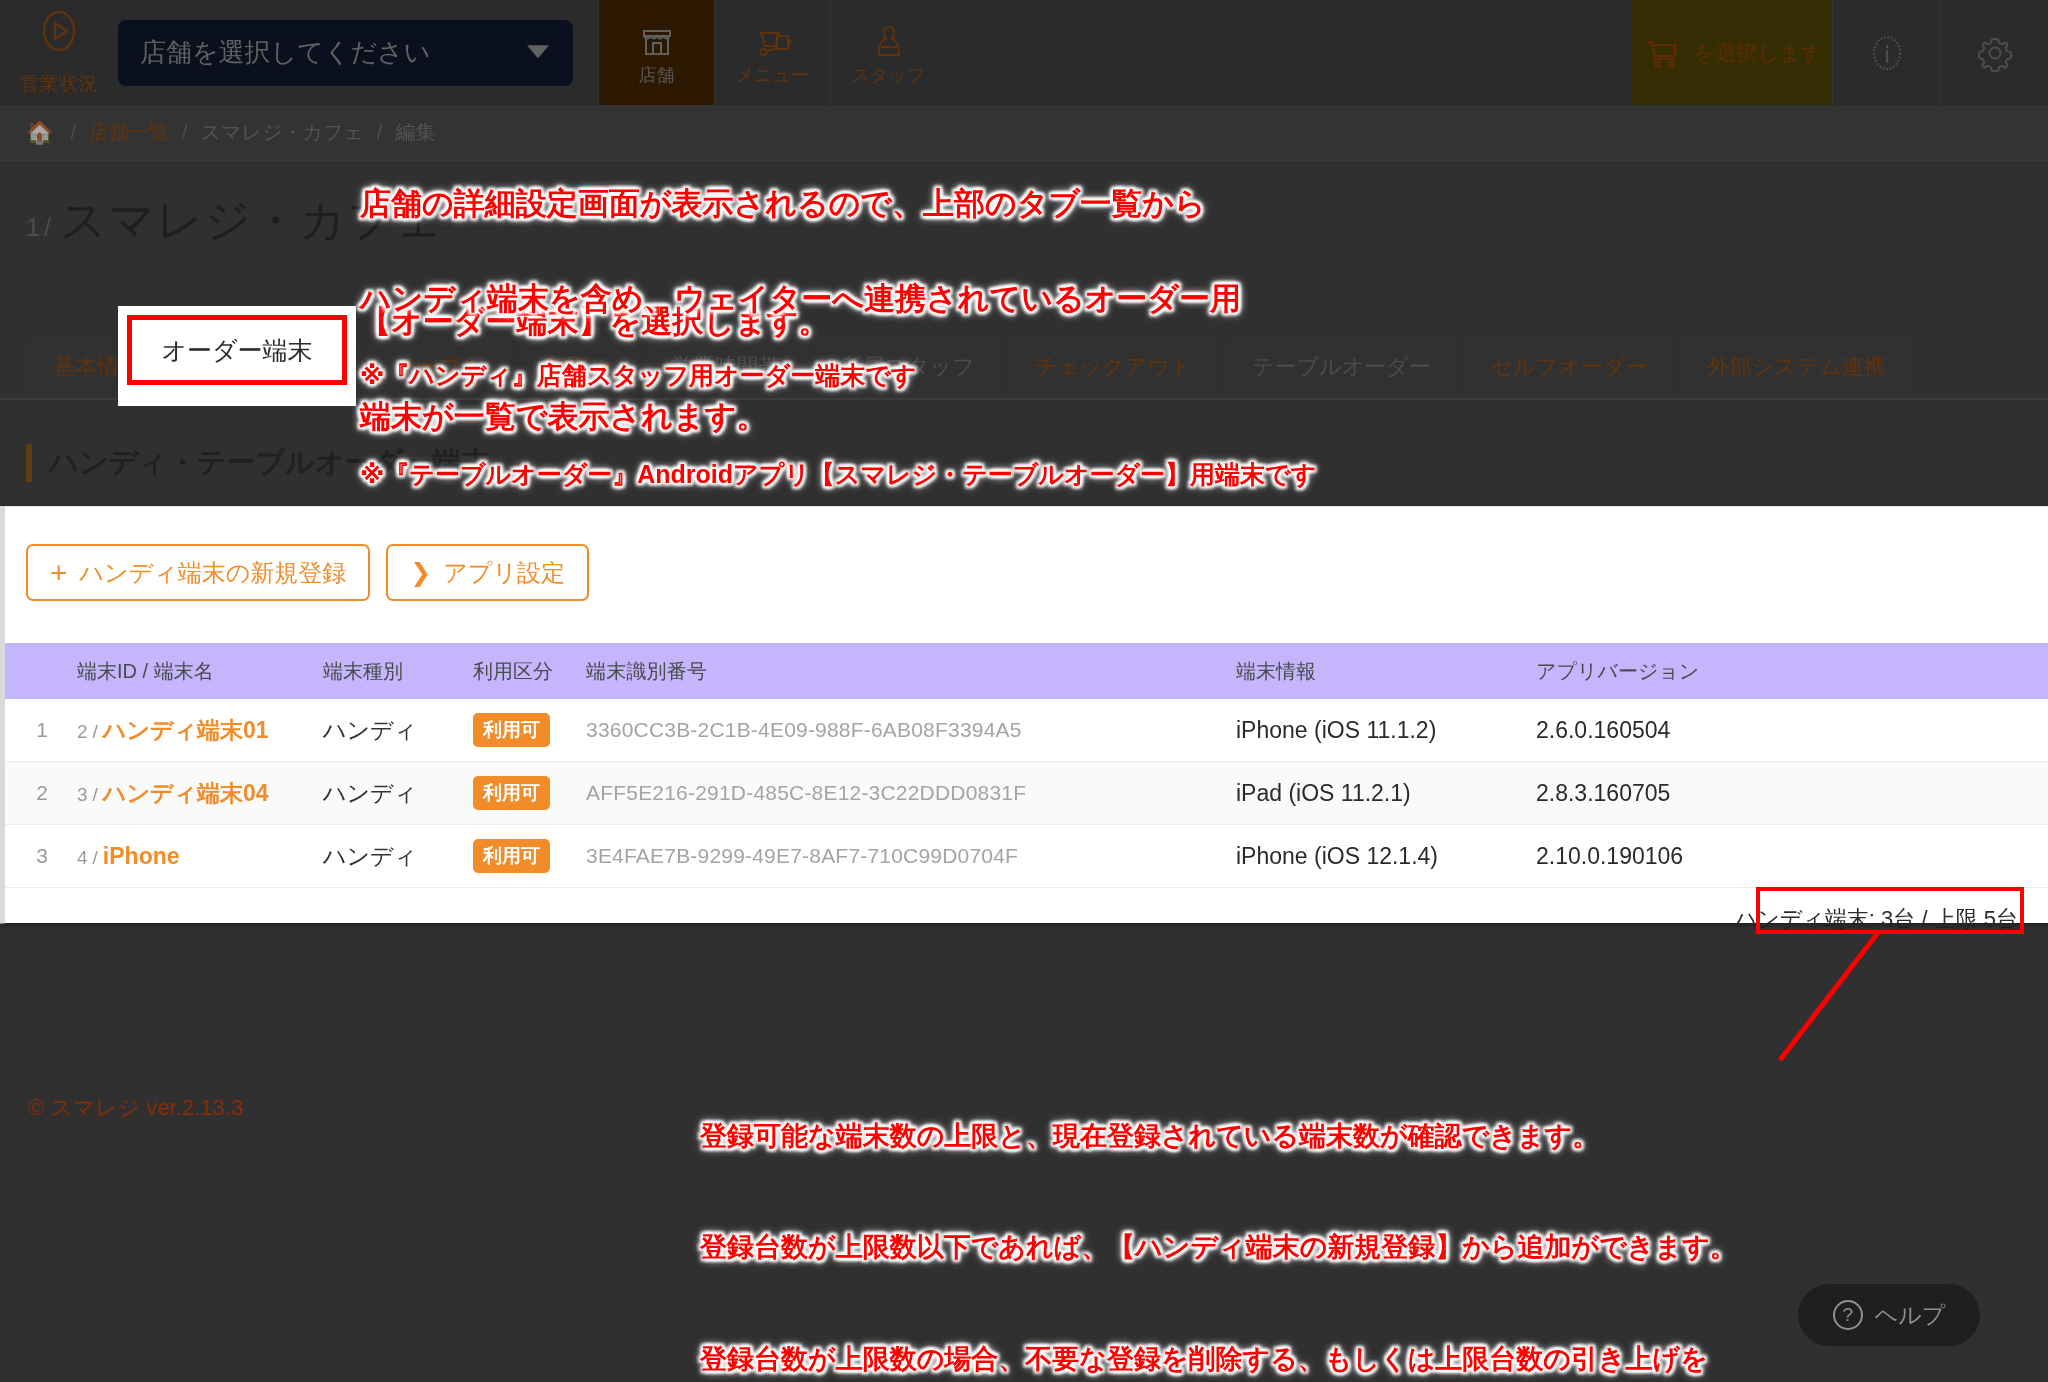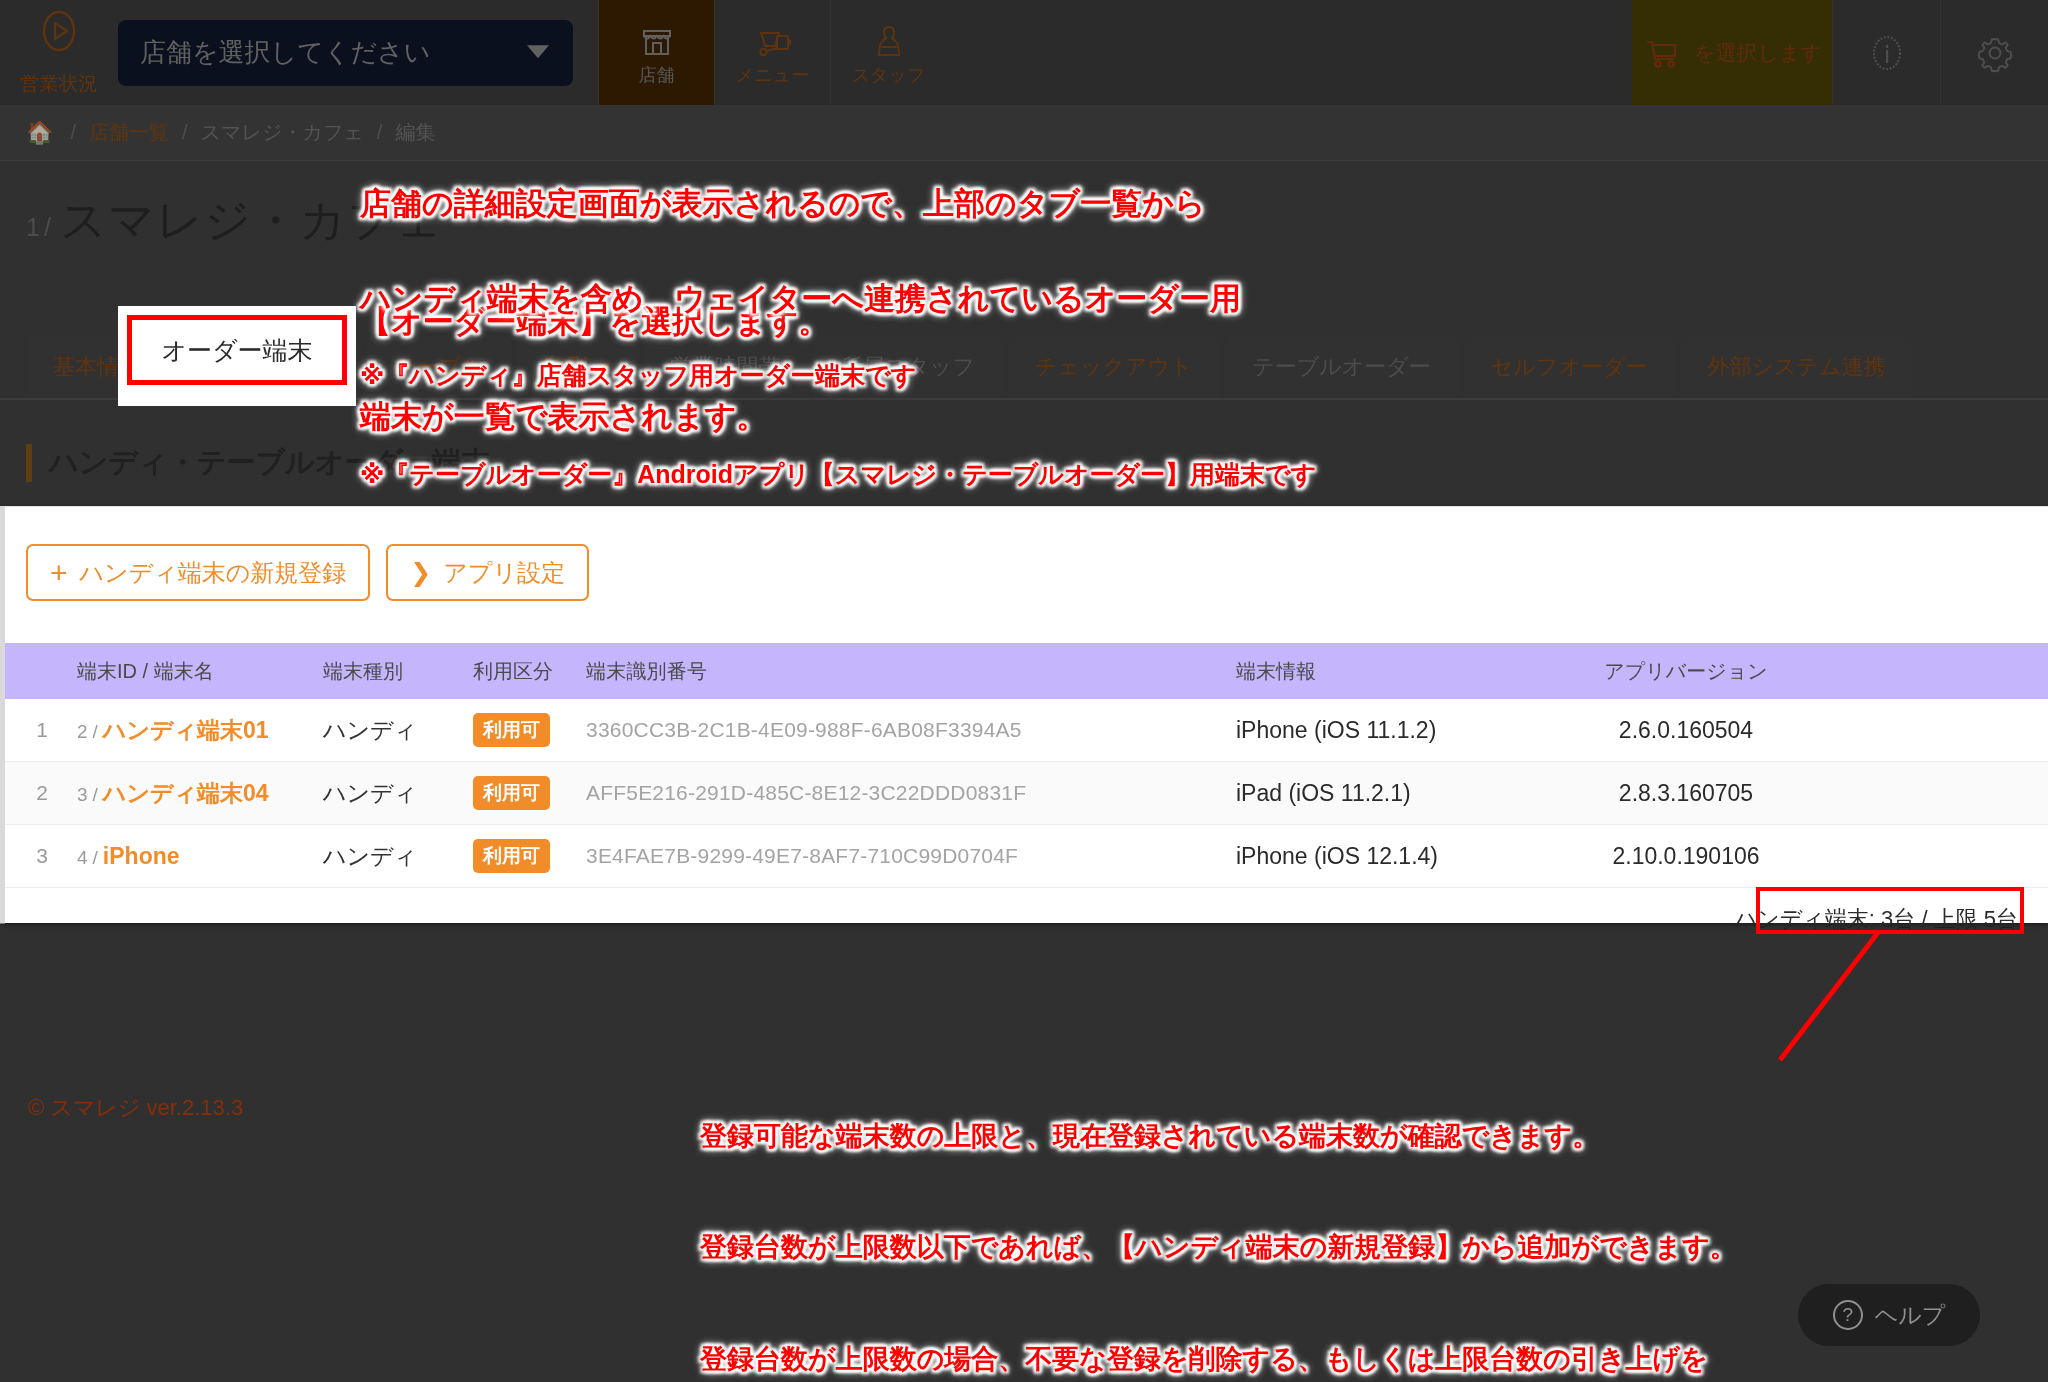--- a/index.html
+++ b/index.html
@@ -164,21 +164,21 @@
   .c-name .tslash { color: #9a9a9a; font-size: 19px; margin: 0 5px; }
   .c-name .tname { color: #f28c28; font-weight: bold; }
   .c-type  { width: 150px; color: #333; }
   .c-use   { width: 113px; }
   .c-use .badge {
     display: inline-block; background: #f28c28; color: #ffffff;
     font-size: 19px; padding: 4px 10px; border-radius: 5px; font-weight: bold;
   }
   .c-uuid  { width: 650px; color: #a4a4a4; font-size: 21px; letter-spacing: .2px; }
   .c-info  { width: 300px; color: #2a2a2a; }
-  .c-ver   { width: 300px; color: #2a2a2a; text-align: center; }
+  .c-ver   { width: 300px; color: #2a2a2a; }
   .thead .c-idx, .thead .c-name, .thead .c-type, .thead .c-use,
   .thead .c-uuid, .thead .c-info, .thead .c-ver { color: #4a4a4a; font-size: 20px; font-weight: normal; }
   .thead .c-name { padding-left: 19px; }
 
   .tbl-footer {
     height: 62px; display: flex; align-items: center; justify-content: flex-end;
     padding-right: 30px;
   }
   .limit-box { font-size: 22px; color: #2b2b2b; }
 

